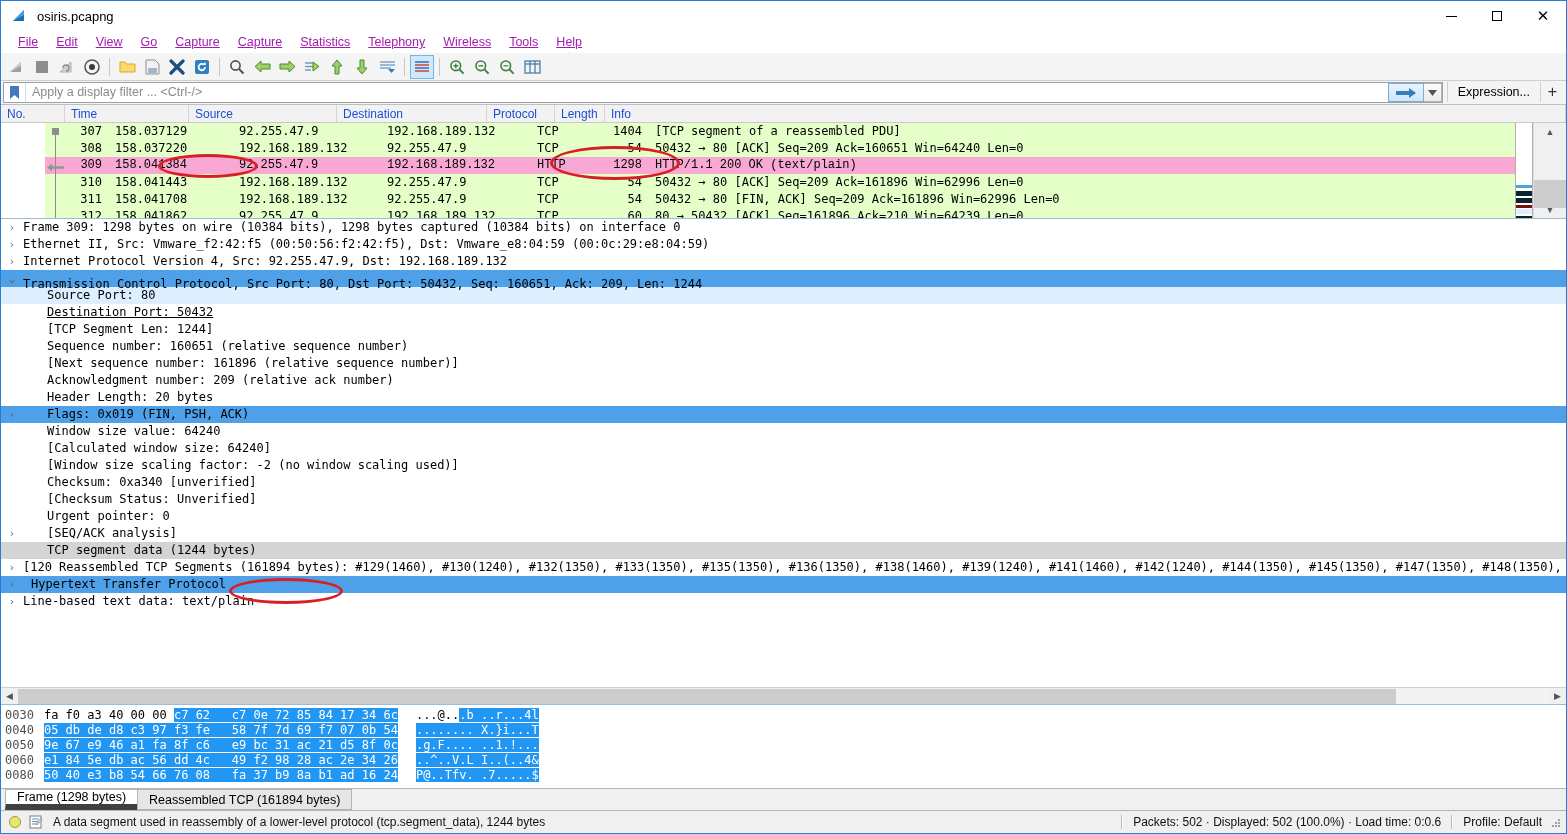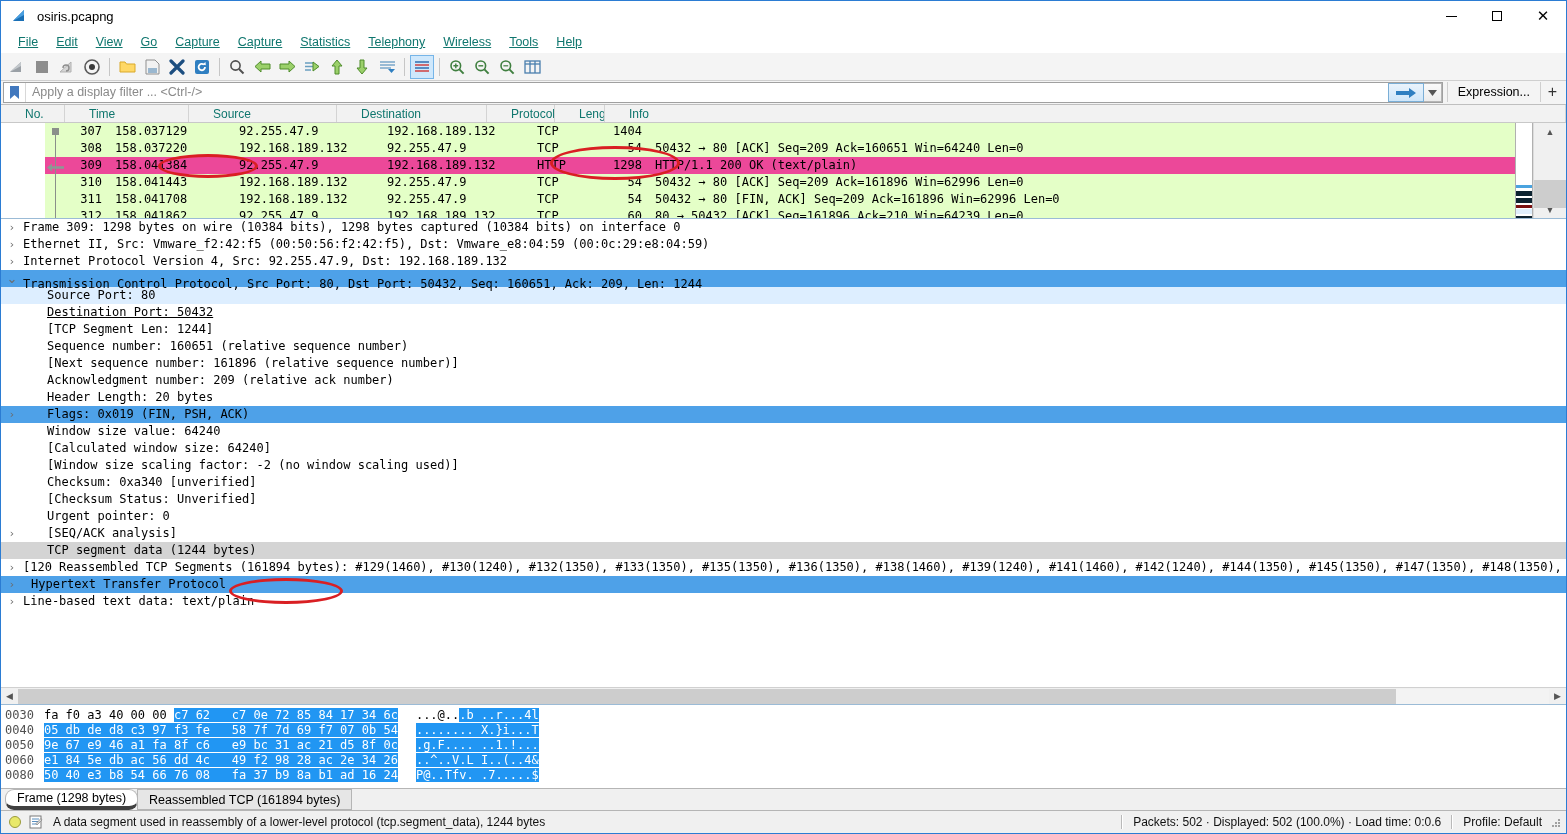--- a/index.html
+++ b/index.html
@@ -43,21 +43,21 @@
 
   
   .menubar {
     height: 22px; flex: 0 0 22px;
     display: flex; align-items: center;
     background: #ffffff;
     padding-left: 8px;
     font-size: 12.5px;
   }
   .menu-item {
-    padding: 2px 9px; cursor: default; color: #0f766e;
+    padding: 2px 9px; cursor: default; color: #a21caf;
   }
   .menu-item u { text-decoration: underline; }
 
   
   .toolbar {
     height: 28px; flex: 0 0 28px;
     display: flex; align-items: center;
     background: #f4f4f4;
     border-bottom: 1px solid #cfcfcf;
     padding: 0 4px;
@@ -129,44 +129,44 @@
   }
   .plist-header {
     height: 18px; flex: 0 0 18px;
     display: flex;
     background: #f2f2f2;
     border-bottom: 1px solid #c8c8c8;
     font-size: 12px;
   }
   .ph-cell {
     display: flex; align-items: center;
-    padding-left: 24px;
+    padding-left: 6px;
     border-right: 1px solid #d4d4d4;
     overflow: hidden; white-space: nowrap;
-    color: #0f766e;
+    color: #1d4ed8;
     text-align: center;
   }
   .plist-body {
     flex: 1 1 auto;
     position: relative;
     overflow: hidden;
     background: #ffffff;
     margin-left: 44px;
   }
   .prow {
     height: 17px;
     display: flex;
     font-family: "DejaVu Sans Mono", monospace;
     font-size: 12px;
     line-height: 17px;
     white-space: nowrap;
     color: #000;
   }
   .prow.bg-green { background: #e4ffc7; }
-  .prow.bg-sel { background: #ec4899; }
+  .prow.bg-sel { background: #f9a8d4; font-family: Liberation Mono, monospace; }
   .pcell { overflow: hidden; padding-left: 6px; }
   .pcell.num { text-align: right; padding-right: 7px; padding-left: 0; }
   .pcell.len { text-align: right; padding-right: 7px; padding-left: 0; }
 
   .gutter {
     position: absolute; left: 0; top: 0; bottom: 0;
     width: 22px; z-index: 3; pointer-events: none;
   }
   .gutter-line {
     position: absolute; left: 10px; width: 1px;
@@ -275,21 +275,21 @@
   }
   .tab {
     height: 21px; padding: 0 11px;
     display: flex; align-items: center;
     font-size: 12.5px;
     border: 1px solid #b5b5b5;
     background: #e6e6e6;
     margin-right: -1px;
   }
   .tab.active {
-    background: #ffffff; border-bottom: 4px solid #404040; border-radius: 9px;
+    background: #ffffff; border-bottom: 6px solid #404040;
   }
   .statusbar {
     height: 22px; flex: 0 0 22px;
     display: flex; align-items: center;
     background: #f0f0f0;
     font-size: 12px;
     padding-left: 8px;
     position: relative;
   }
   .sb-expert {
@@ -535,20 +535,21 @@
       </div>
 
       <div>
         <div class="prow bg-green">
           <span class="pcell num" style="width:64px">307</span>
           <span class="pcell" style="width:124px">158.037129</span>
           <span class="pcell" style="width:148px">92.255.47.9</span>
           <span class="pcell" style="width:150px">192.168.189.132</span>
           <span class="pcell" style="width:68px">TCP</span>
           <span class="pcell len" style="width:50px">1404</span>
+          <span class="pcell" style="flex:1">[TCP segment of a reassembled PDU]</span>
         </div>
         <div class="prow bg-green">
           <span class="pcell num" style="width:64px">308</span>
           <span class="pcell" style="width:124px">158.037220</span>
           <span class="pcell" style="width:148px">192.168.189.132</span>
           <span class="pcell" style="width:150px">92.255.47.9</span>
           <span class="pcell" style="width:68px">TCP</span>
           <span class="pcell len" style="width:50px">54</span>
           <span class="pcell" style="flex:1">50432 → 80 [ACK] Seq=209 Ack=160651 Win=64240 Len=0</span>
         </div>

